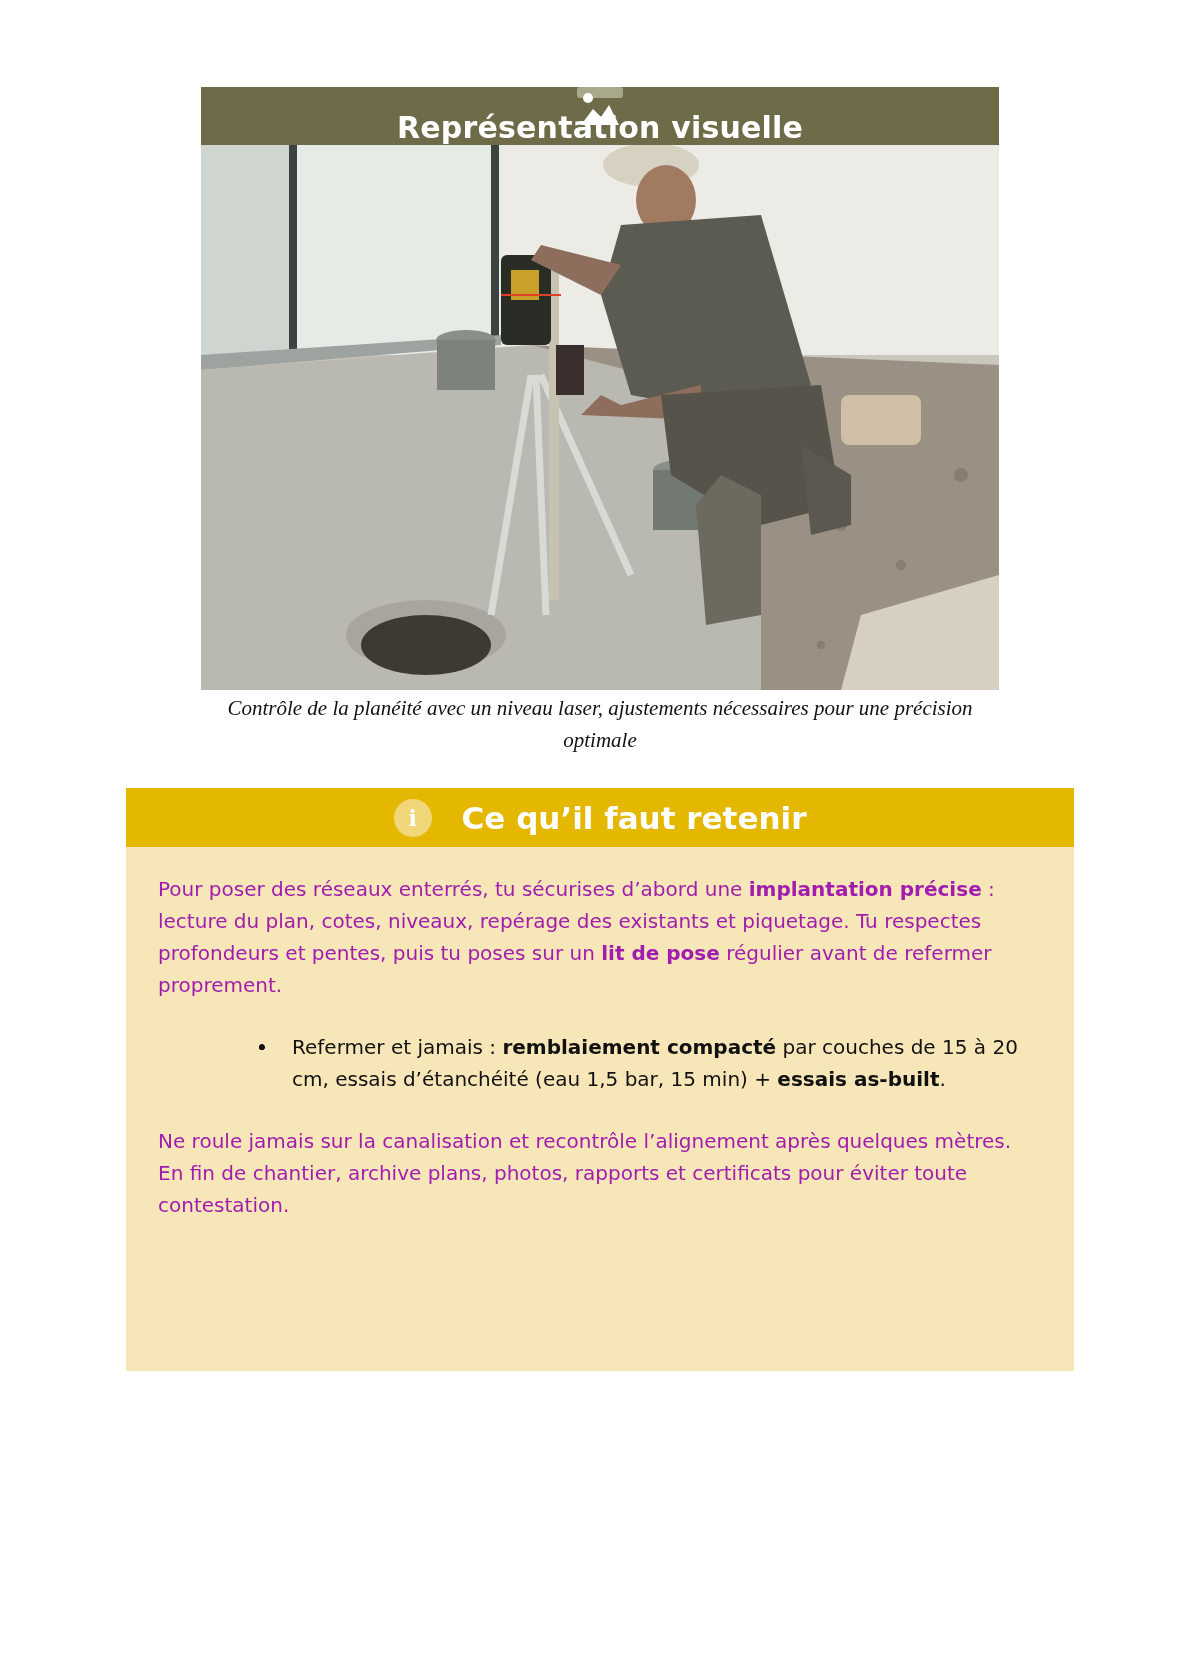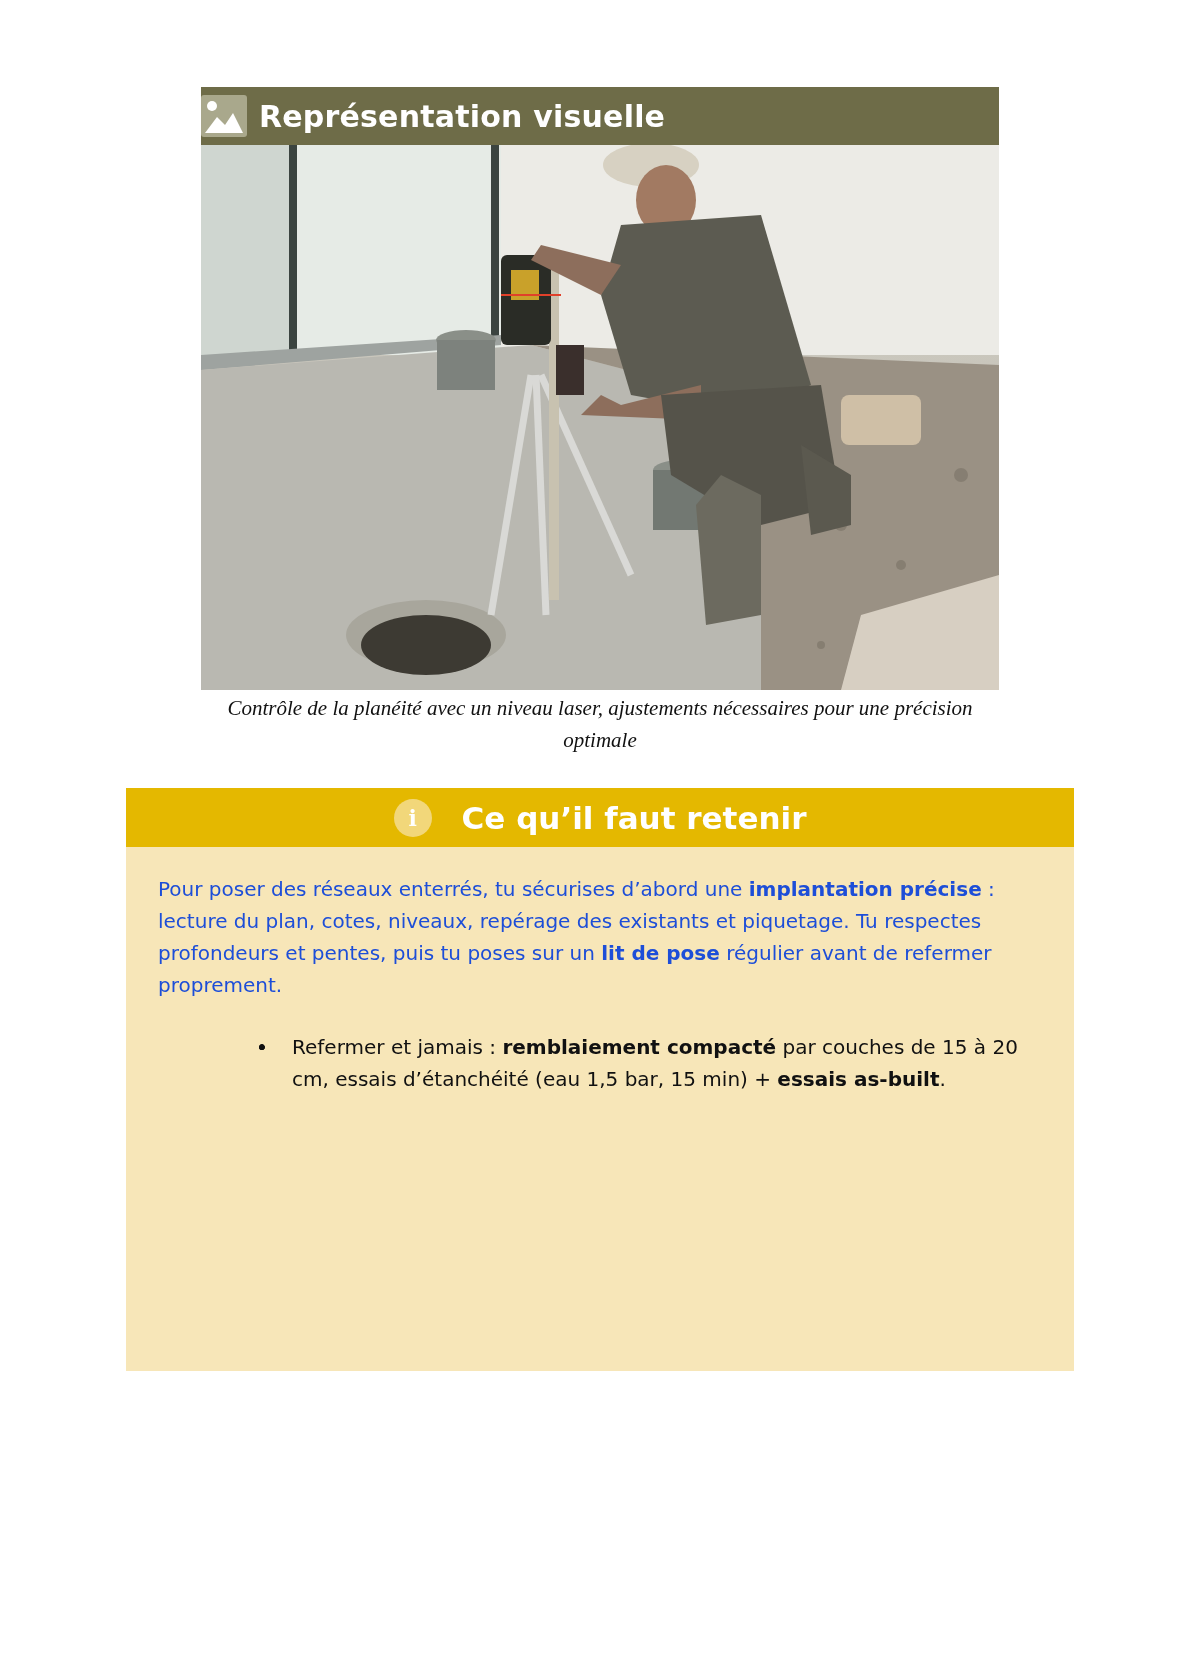--- a/index.html
+++ b/index.html
@@ -1,41 +1,41 @@
 <!DOCTYPE html>
 <html><head>
   <meta charset="utf-8">
   <style>
     html, body { margin: 0; padding: 0; background: #ffffff; }
     body { width: 1200px; height: 1670px; position: relative; overflow: hidden;
            font-family: "DejaVu Sans", "Liberation Sans", sans-serif; color: #111; }
 
     .visual-card { position: absolute; left: 201px; top: 87px; width: 798px; }
     .visual-banner { height: 58px; background: #6e6c48; display: flex; align-items: center;
-                     justify-content: flex-start; gap: 12px; }
+                     justify-content: flex-start; gap: 12px; flex-direction: column; }
     .visual-banner .title { color: #fff; font-weight: bold; font-size: 30px; letter-spacing: 0.2px; }
     .img-icon { width: 46px; height: 42px; background: #a9a88c; border-radius: 3px; position: relative; }
     .img-icon svg { position: absolute; left: 0; top: 0; }
 
     .photo { width: 798px; height: 545px; position: relative; overflow: hidden;
              background: linear-gradient(180deg, #d8d7cf 0%, #c9c6bc 40%, #a9a394 70%, #8d8576 100%); }
     .photo svg { position: absolute; left: 0; top: 0; }
 
     .caption { position: absolute; left: 110px; top: 692px; width: 980px; text-align: center;
                font-style: italic; font-size: 21px; line-height: 32px; color: #111; font-family: Liberation Serif, serif; }
 
     .recap { position: absolute; left: 126px; top: 788px; width: 948px; }
     .recap-header { height: 59px; background: #e4b800; display: flex; align-items: center;
                     justify-content: center; gap: 10px; }
     .recap-header .title { color: #fff; font-weight: bold; font-size: 31px; margin-left: 20px; }
     .info-icon { width: 38px; height: 38px; border-radius: 50%; background: #f2d77a;
                  color: #fff; font-weight: bold; font-size: 22px; display: flex;
                  align-items: center; justify-content: center; font-family: "DejaVu Serif", serif; }
     .recap-body { background: #f7e6b8; padding: 26px 32px 28px 32px; height: 470px; box-sizing: content-box; }
-    .recap-body p { margin: 0; font-size: 20px; line-height: 32px; color: #1d4ed8; }
+    .recap-body p { margin: 0; font-size: 20px; line-height: 32px; color: #a21caf; }
     .recap-body b { font-weight: bold; }
     .recap-body ul { margin: 30px 0 30px 0; padding: 0 0 0 134px; list-style: none; }
     .recap-body li { position: relative; font-size: 20px; line-height: 32px; }
     .recap-body li .bullet { position: absolute; left: -36px; top: 0; font-size: 20px; }
   </style>
 </head>
 <body>
 
 <div class="visual-card">
   <div class="visual-banner">
@@ -112,14 +112,15 @@
     <span class="info-icon">i</span>
     <span class="title">Ce qu’il faut retenir</span>
   </div>
   <div class="recap-body">
     <p><span>Pour poser des réseaux enterrés, tu sécurises d’abord une </span><b>implantation précise</b><span> : lecture du plan, cotes, niveaux, repérage des existants et piquetage. Tu respectes profondeurs et pentes, puis tu poses sur un </span><b>lit de pose</b><span> régulier avant de refermer proprement.</span></p>
     <ul>
       <li><span class="bullet">•</span></li>
       <li><span class="bullet">•</span></li>
       <li><span class="bullet">•</span><span>Refermer et jamais : </span><b>remblaiement compacté</b><span> par couches de 15 à 20 cm, essais d’étanchéité (eau 1,5 bar, 15 min) + </span><b>essais as-built</b><span>.</span></li>
     </ul>
+    <p>Ne roule jamais sur la canalisation et recontrôle l’alignement après quelques mètres. En fin de chantier, archive plans, photos, rapports et certificats pour éviter toute contestation.</p>
   </div>
 </div>
 
 </body></html>

